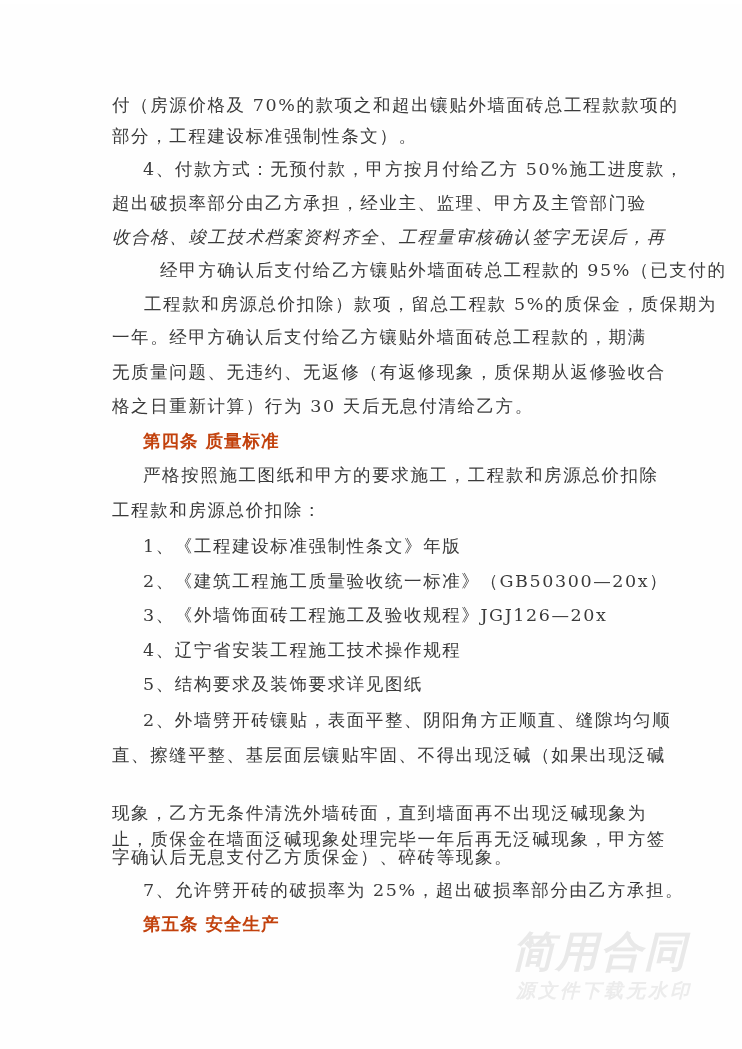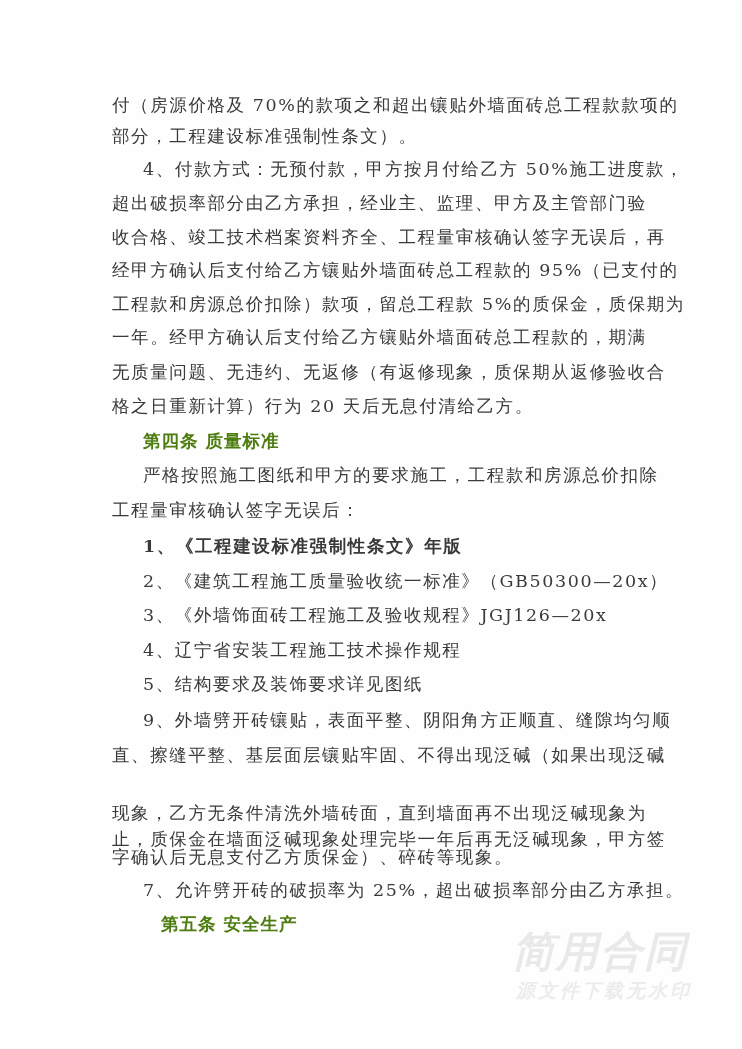--- a/index.html
+++ b/index.html
@@ -7,56 +7,56 @@
       width: 742px; height: 1049px; position: relative; overflow: hidden;
       font-family: "DejaVu Serif", "Liberation Serif", serif;
       color: #333333;
     }
     .page { position: absolute; left: 0; top: 4px; width: 742px; height: 1049px; background: #fefefe; }
     .line {
       position: absolute; left: 112px; white-space: nowrap;
       font-size: 17.5px; letter-spacing: 1.6px; line-height: 24px; color: #3a3a3a;
     }
     .indent { left: 143px; }
-    .heading { left: 143px; font-weight: bold; color: #4d7c0f; letter-spacing: 1px; text-align: right; }
+    .heading { left: 143px; font-weight: bold; color: #c2410c; letter-spacing: 1px; text-align: right; }
     .wm1 {
       position: absolute; left: 512px; top: 920px; font-family: "DejaVu Sans", sans-serif;
       font-size: 42px; font-weight: bold; font-style: italic; color: #e9e9e9; letter-spacing: 2px;
     }
     .wm2 {
       position: absolute; left: 516px; top: 974px; font-family: "DejaVu Sans", sans-serif;
       font-size: 19px; font-weight: bold; font-style: italic; color: #ececec; letter-spacing: 3px;
     }
   </style>
 </head>
 <body>
 
 <div class="page">
   <div id="lines">
       <div class="line" style="top: 89px;">付（房源价格及 70%的款项之和超出镶贴外墙面砖总工程款款项的</div>
       <div class="line" style="top: 120px;">部分，工程建设标准强制性条文）。</div>
       <div class="line indent" style="top: 153px;">4、付款方式：无预付款，甲方按月付给乙方 50%施工进度款，</div>
       <div class="line" style="top: 187px;">超出破损率部分由乙方承担，经业主、监理、甲方及主管部门验</div>
-      <div class="line" style="top: 221px;">收合格、竣工技术档案资料齐全、工程量审核确认签字无误后，再</div>
-      <div class="line" style="top: 254px;">经甲方确认后支付给乙方镶贴外墙面砖总工程款的 95%（已支付的</div>
-      <div class="line" style="top: 288px;">工程款和房源总价扣除）款项，留总工程款 5%的质保金，质保期为</div>
+      <div class="line" style="top: 221px; font-style: italic;">收合格、竣工技术档案资料齐全、工程量审核确认签字无误后，再</div>
+      <div class="line" style="top: 254px; margin-left: 48px;">经甲方确认后支付给乙方镶贴外墙面砖总工程款的 95%（已支付的</div>
+      <div class="line" style="top: 288px; margin-left: 32px;">工程款和房源总价扣除）款项，留总工程款 5%的质保金，质保期为</div>
       <div class="line" style="top: 321px;">一年。经甲方确认后支付给乙方镶贴外墙面砖总工程款的，期满</div>
       <div class="line" style="top: 356px;">无质量问题、无违约、无返修（有返修现象，质保期从返修验收合</div>
-      <div class="line" style="top: 390px;">格之日重新计算）行为 20 天后无息付清给乙方。</div>
+      <div class="line" style="top: 390px;">格之日重新计算）行为 30 天后无息付清给乙方。</div>
       <div class="line heading" style="top: 425px;">第四条 质量标准</div>
       <div class="line indent" style="top: 459px;">严格按照施工图纸和甲方的要求施工，工程款和房源总价扣除</div>
-      <div class="line" style="top: 494px;">工程量审核确认签字无误后：</div>
-      <div class="line indent" style="top: 530px; font-weight: bold;">1、《工程建设标准强制性条文》年版</div>
+      <div class="line" style="top: 494px;">工程款和房源总价扣除：</div>
+      <div class="line indent" style="top: 530px;">1、《工程建设标准强制性条文》年版</div>
       <div class="line indent" style="top: 565px;">2、《建筑工程施工质量验收统一标准》（GB50300—20x）</div>
       <div class="line indent" style="top: 599px;">3、《外墙饰面砖工程施工及验收规程》JGJ126—20x</div>
       <div class="line indent" style="top: 634px;">4、辽宁省安装工程施工技术操作规程</div>
       <div class="line indent" style="top: 668px;">5、结构要求及装饰要求详见图纸</div>
-      <div class="line indent" style="top: 704px;">9、外墙劈开砖镶贴，表面平整、阴阳角方正顺直、缝隙均匀顺</div>
+      <div class="line indent" style="top: 704px;">2、外墙劈开砖镶贴，表面平整、阴阳角方正顺直、缝隙均匀顺</div>
       <div class="line" style="top: 739px;">直、擦缝平整、基层面层镶贴牢固、不得出现泛碱（如果出现泛碱</div>
       <div class="line" style="top: 773px; margin-top: 24px;">现象，乙方无条件清洗外墙砖面，直到墙面再不出现泛碱现象为</div>
       <div class="line" style="top: 807px; margin-top: 16px;">止，质保金在墙面泛碱现象处理完毕一年后再无泛碱现象，甲方签</div>
       <div class="line" style="top: 841px;">字确认后无息支付乙方质保金）、碎砖等现象。</div>
       <div class="line indent" style="top: 874px;">7、允许劈开砖的破损率为 25%，超出破损率部分由乙方承担。</div>
-      <div class="line heading" style="top: 908px; margin-left: 18px;">第五条 安全生产</div>
+      <div class="line heading" style="top: 908px;">第五条 安全生产</div>
     </div>
   <div class="wm1">简用合同</div>
   <div class="wm2">源文件下载无水印</div>
 </div>
 
 </body></html>

